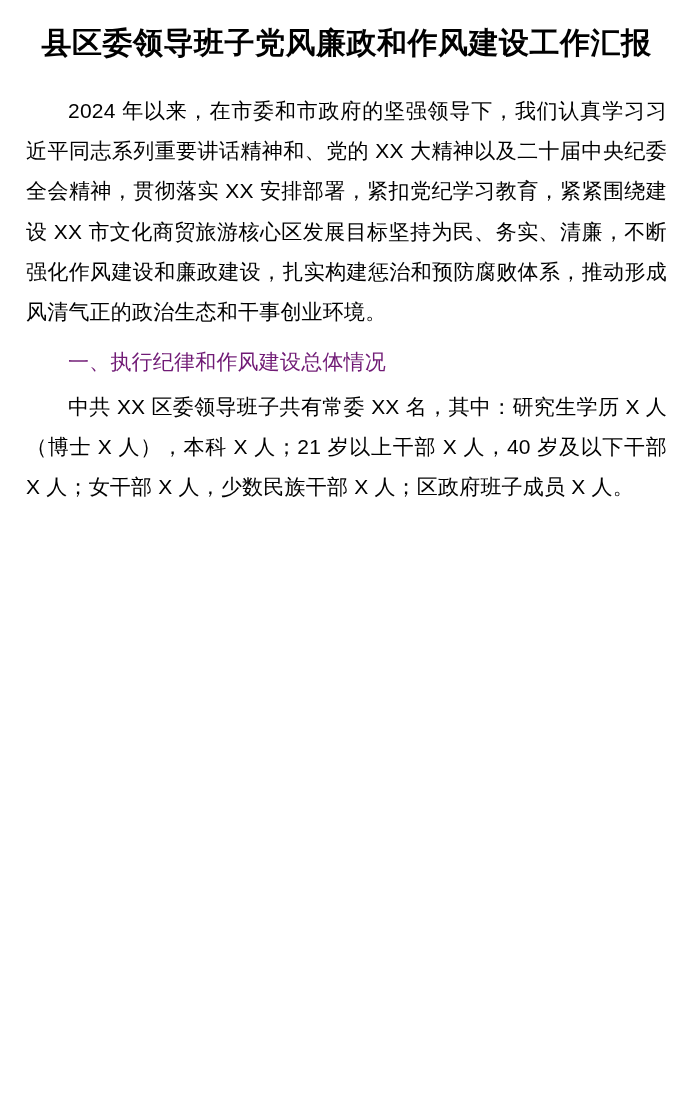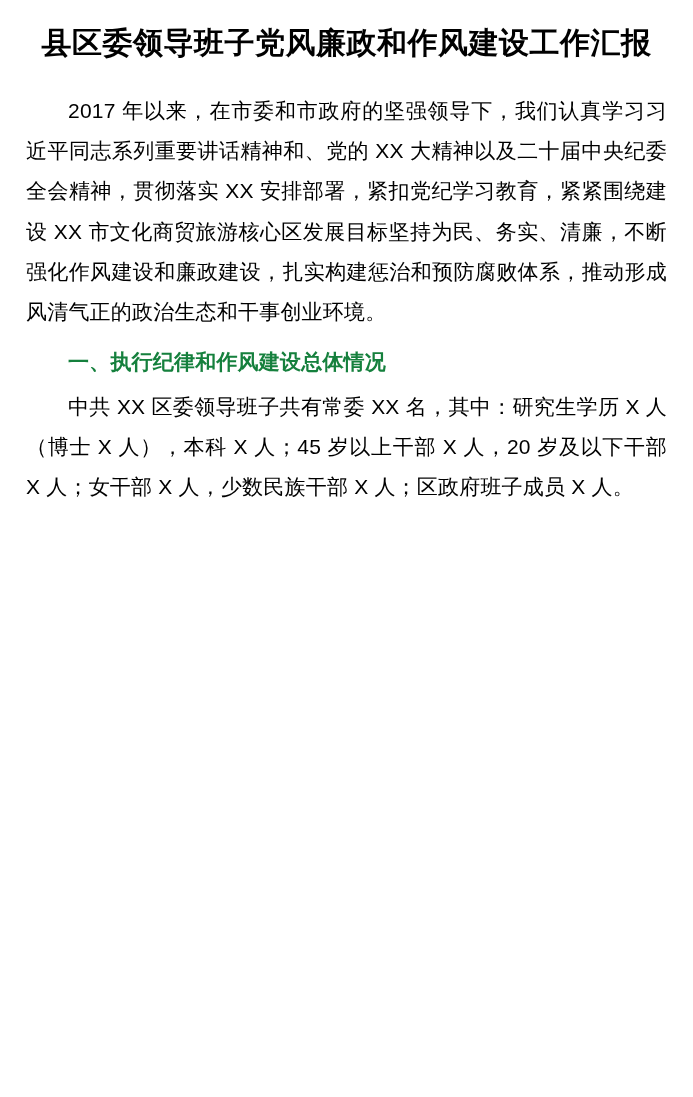--- a/index.html
+++ b/index.html
@@ -34,33 +34,33 @@
     line-height: 1.92;
     text-align: justify;
     text-justify: inter-ideograph;
     margin: 0 0 6px 0;
     text-indent: 2em;
     color: #000000;
     letter-spacing: 0.2px;
   }
   .heading-red {
     font-size: 21px;
-    font-weight: bold;
+    font-weight: normal;
     line-height: 1.92;
-    color: #15803d;
+    color: #701a75;
     margin: 10px 0 4px 0;
     text-indent: 2em;
     letter-spacing: 0.2px;
   }
 </style>
 </head>
 <body>
 
 <div class="page">
   <h1 class="doc-title">县区委领导班子党风廉政和作风建设工作汇报</h1>
 
-  <p class="para">2017 年以来，在市委和市政府的坚强领导下，我们认真学习习近平同志系列重要讲话精神和、党的 XX 大精神以及二十届中央纪委全会精神，贯彻落实 XX 安排部署，紧扣党纪学习教育，紧紧围绕建设 XX 市文化商贸旅游核心区发展目标坚持为民、务实、清廉，不断强化作风建设和廉政建设，扎实构建惩治和预防腐败体系，推动形成风清气正的政治生态和干事创业环境。</p>
+  <p class="para">2024 年以来，在市委和市政府的坚强领导下，我们认真学习习近平同志系列重要讲话精神和、党的 XX 大精神以及二十届中央纪委全会精神，贯彻落实 XX 安排部署，紧扣党纪学习教育，紧紧围绕建设 XX 市文化商贸旅游核心区发展目标坚持为民、务实、清廉，不断强化作风建设和廉政建设，扎实构建惩治和预防腐败体系，推动形成风清气正的政治生态和干事创业环境。</p>
 
   <p class="heading-red">一、执行纪律和作风建设总体情况</p>
 
-  <p class="para">中共 XX 区委领导班子共有常委 XX 名，其中：研究生学历 X 人（博士 X 人），本科 X 人；45 岁以上干部 X 人，20 岁及以下干部 X 人；女干部 X 人，少数民族干部 X 人；区政府班子成员 X 人。</p>
+  <p class="para">中共 XX 区委领导班子共有常委 XX 名，其中：研究生学历 X 人（博士 X 人），本科 X 人；21 岁以上干部 X 人，40 岁及以下干部 X 人；女干部 X 人，少数民族干部 X 人；区政府班子成员 X 人。</p>
 
 </div>
 
 </body></html>

